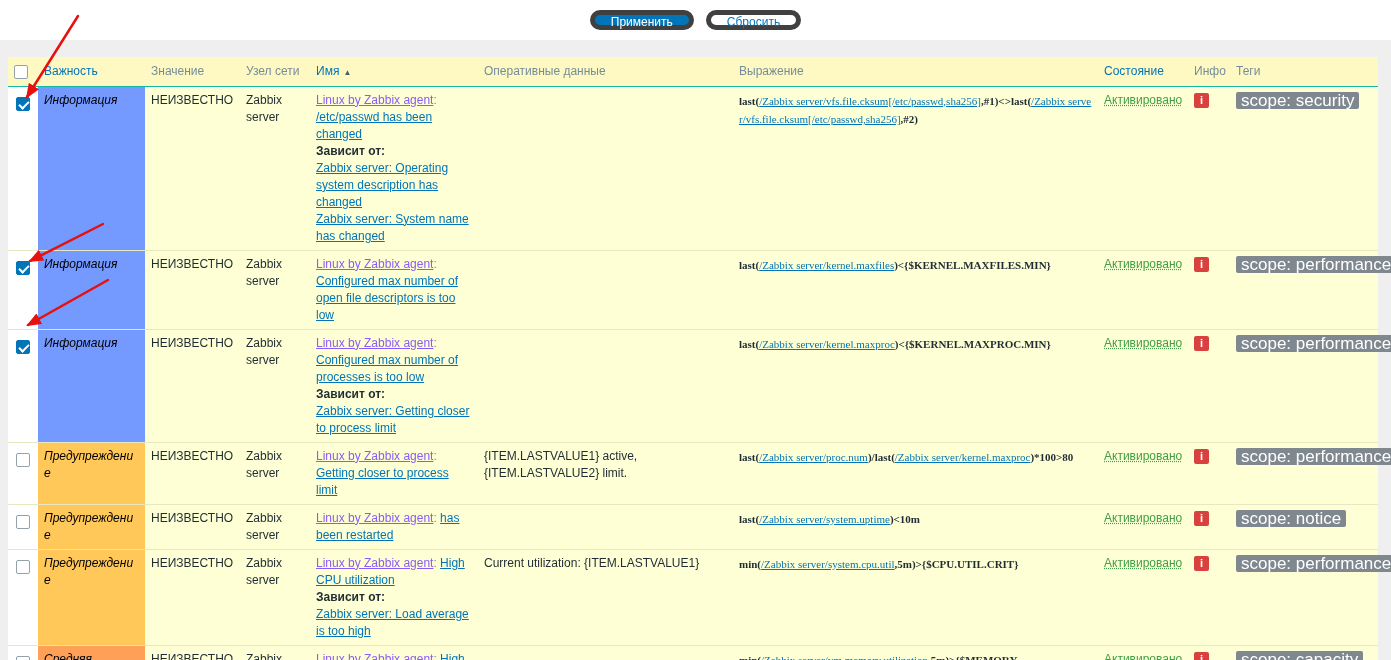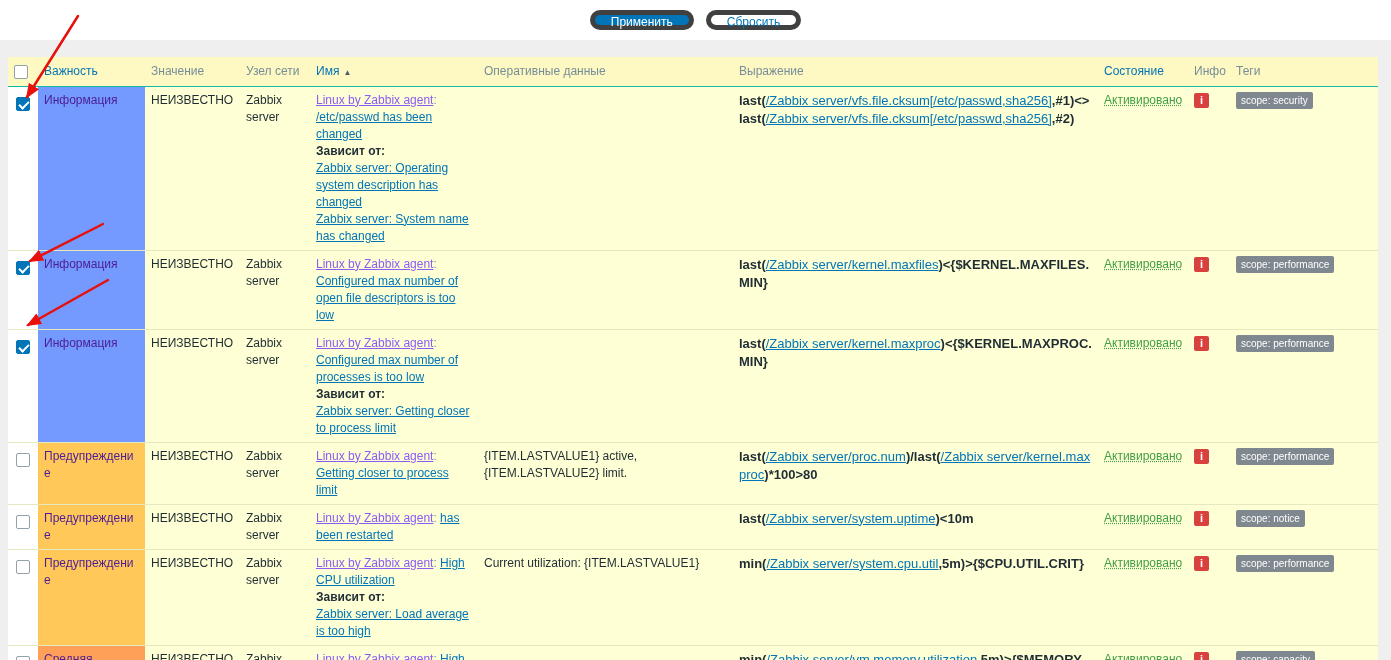--- a/index.html
+++ b/index.html
@@ -11,35 +11,35 @@
   .btn-primary { background:#0275b8; color:#fff; }
   .btn-secondary { background:#fff; color:#0275b8;text-align:right; }
   .table-wrap { margin:17px 0 0 8px; width:1370px; background:#fff; }
   table { border-collapse:collapse; table-layout:fixed; width:1370px; }
   th { background:#fef9c3; text-align:left; font-weight:normal; color:#768d99; padding:7px 6px;
     border-bottom:1px solid #14b8a6; font-size:12px; white-space:nowrap; overflow:hidden; }
   th.sortable { color:#0275b8; cursor:pointer; }
   td { vertical-align:top; padding:5px 6px; border-bottom:1px solid #e7e7c0; background:#feffd5;
     line-height:17px; overflow-wrap:break-word; }
   td.cb-cell { background:#fff; text-align:center; padding-top:8px; }
-  td.sev-cell { color:#4c1d95; }
+  td.sev-cell { color:#000000;font-style:italic; }
   td.status-cell { white-space:nowrap; padding-right:2px; }
   a { cursor:pointer; }
   .lnk-gray { color:#8b5cf6; text-decoration:underline; }
   .lnk-blue { color:#0275b8; text-decoration:underline; }
   .name-sep { color:#768d99; }
   .dep-label { font-weight:bold; color:#1f2c33; }
-  .expr { font-family:Liberation Sans, sans-serif; font-size:13px; line-height:18px; word-break:break-all; }
+  .expr { font-family:Liberation Serif, serif; font-size:11px; line-height:18px; word-break:break-all; }
   .expr b { color:#1f2c33; font-weight:bold; }
   .expr a { color:#0275b8; text-decoration:underline; font-weight:normal; }
   .status-link { color:#429e47; text-decoration:underline; text-decoration-style:dotted; }
   .info-icon { display:inline-block; min-width:15px; height:15px; background:#d9413e; color:#fff;
     font-weight:bold; font-size:11px; line-height:15px; text-align:center; border-radius:2px;
     padding:0 2px; cursor:pointer; }
-  .tag { display:inline-block; background:#7f878f; color:#fff; font-size:10px; line-height:15px;
+  .tag { display:inline-block; background:#7f878f; color:#fff; font-size:17px; line-height:15px;
     padding:1px 5px; border-radius:2px; margin:0 4px 3px 0; white-space:nowrap; }
   .cb { display:inline-block; width:14px; height:14px; border:1px solid #93a1ab; border-radius:2px;
     background:#fff; position:relative; cursor:pointer; vertical-align:middle; }
   .cb.checked { background:#0275b8; border-color:#0275b8; }
   .cb.checked::after { content:""; position:absolute; left:4px; top:1px; width:4px; height:8px;
     border:solid #fff; border-width:0 2px 2px 0; transform:rotate(45deg); }
   .sort-arrow { font-size:8px; color:#4d5d66; margin-left:4px; }
   .annotations { position:absolute; left:0; top:0; pointer-events:none; z-index:10; }
 </style>
 </head>

